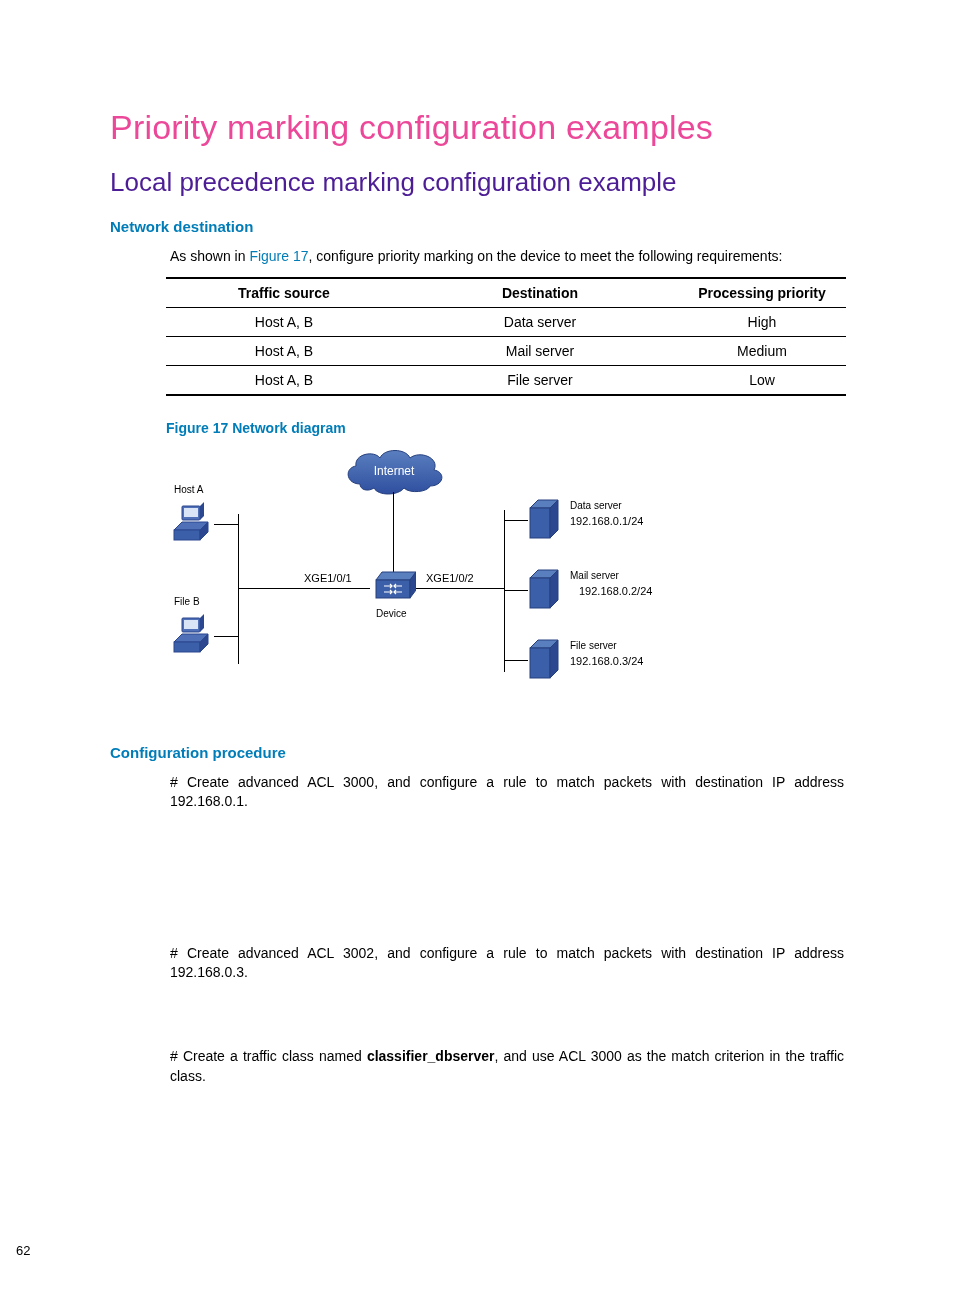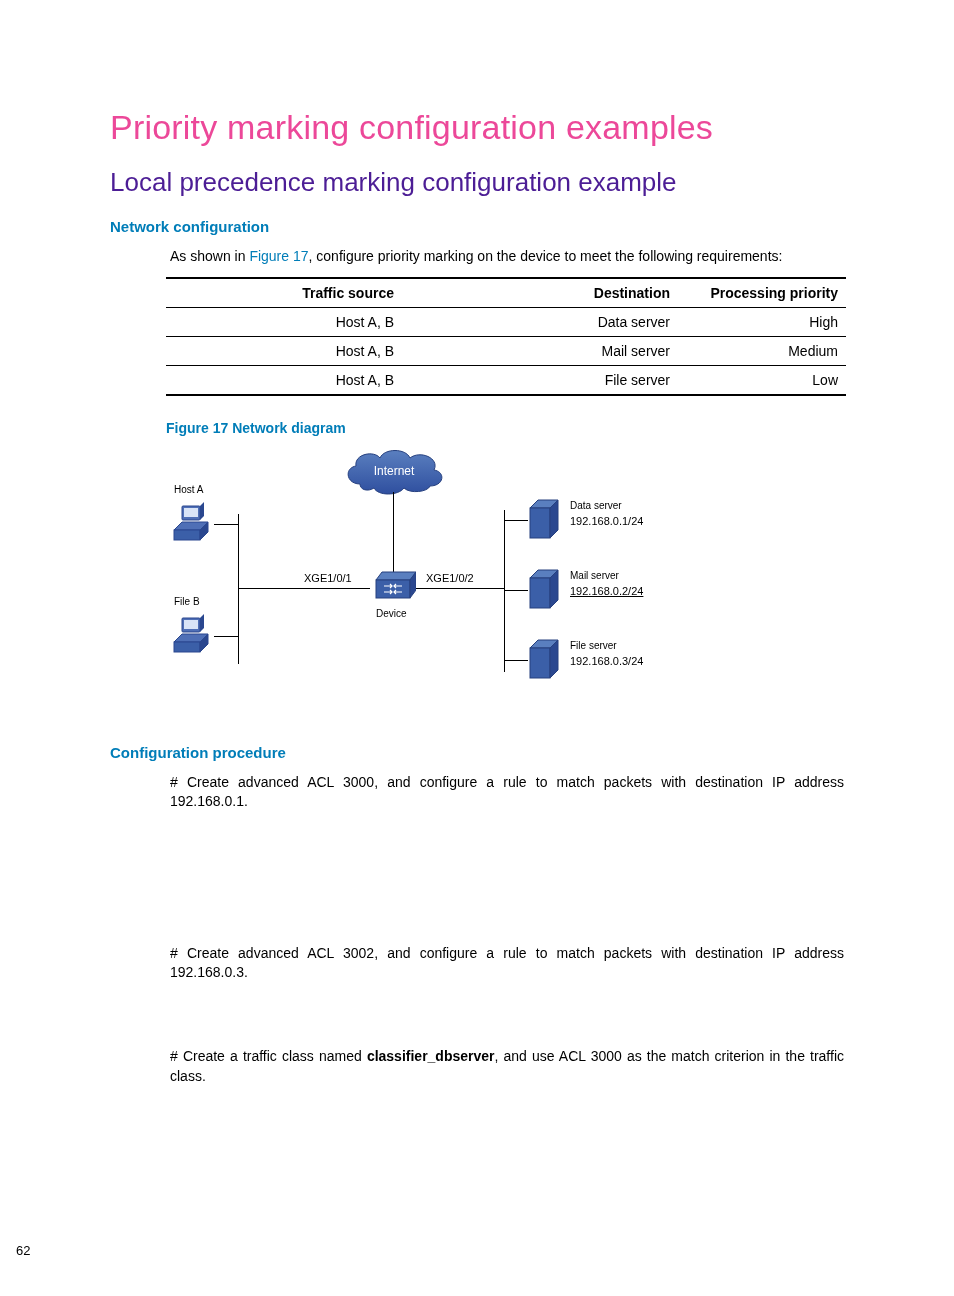--- a/index.html
+++ b/index.html
@@ -54,21 +54,21 @@
     text-decoration: none;
   }
   
   table.req {
     width: 680px;
     border-collapse: collapse;
     font-size: 14px;
     margin-top: 4px;
   }
   table.req th, table.req td {
-    text-align: right;
+    text-align: center;
     padding: 6px 8px;
   }
   table.req thead tr {
     border-top: 2px solid #000;
     border-bottom: 1.5px solid #000;
   }
   table.req th { font-weight: 700; }
   table.req tbody tr { border-bottom: 1px solid #000; }
   table.req tbody tr:last-child { border-bottom: 2px solid #000; }
 
@@ -151,21 +151,21 @@
   }
 </style>
 </head>
 <body>
 
 <div class="page">
 
   <h1 class="main-title">Priority marking configuration examples</h1>
   <h2 class="sub-title">Local precedence marking configuration example</h2>
 
-  <h3 class="section">Network configuration</h3>
+  <h3 class="section">Network destination</h3>
 
   <div class="indent">
     <p class="body">
       <span>As shown in </span><a href="#" class="fig-link">Figure 17</a><span>, configure priority marking on the device to meet the following requirements:</span>
     </p>
 
     <table class="req">
       <thead>
         <tr>
           <th style="width:220px">Traffic source</th>
@@ -279,21 +279,21 @@
       <div class="label small" style="left:404px; top:71px;">192.168.0.1/24</div>
 
       <div class="server" style="left:362px; top:124px;">
         <svg viewBox="0 0 32 44">
           <polygon points="2,10 22,10 30,2 10,2" fill="#5a7fbf" stroke="#26407f"></polygon>
           <rect x="2" y="10" width="20" height="30" fill="#3b5fa8" stroke="#26407f"></rect>
           <polygon points="22,10 30,2 30,32 22,40" fill="#2a478f" stroke="#26407f"></polygon>
         </svg>
       </div>
       <div class="label" style="left:404px; top:126px;">Mail server</div>
-      <div class="label small" style="left:404px; top:141px;text-decoration:underline;">192.168.0.2/24</div>
+      <div class="label small" style="left:413px; top:141px;">192.168.0.2/24</div>
 
       <div class="server" style="left:362px; top:194px;">
         <svg viewBox="0 0 32 44">
           <polygon points="2,10 22,10 30,2 10,2" fill="#5a7fbf" stroke="#26407f"></polygon>
           <rect x="2" y="10" width="20" height="30" fill="#3b5fa8" stroke="#26407f"></rect>
           <polygon points="22,10 30,2 30,32 22,40" fill="#2a478f" stroke="#26407f"></polygon>
         </svg>
       </div>
       <div class="label" style="left:404px; top:196px;">File server</div>
       <div class="label small" style="left:404px; top:211px;">192.168.0.3/24</div>

